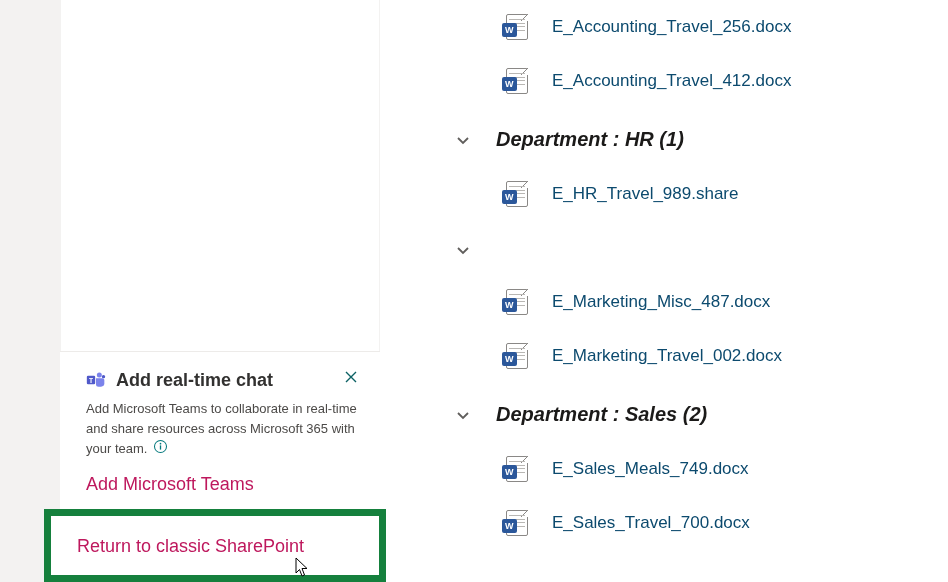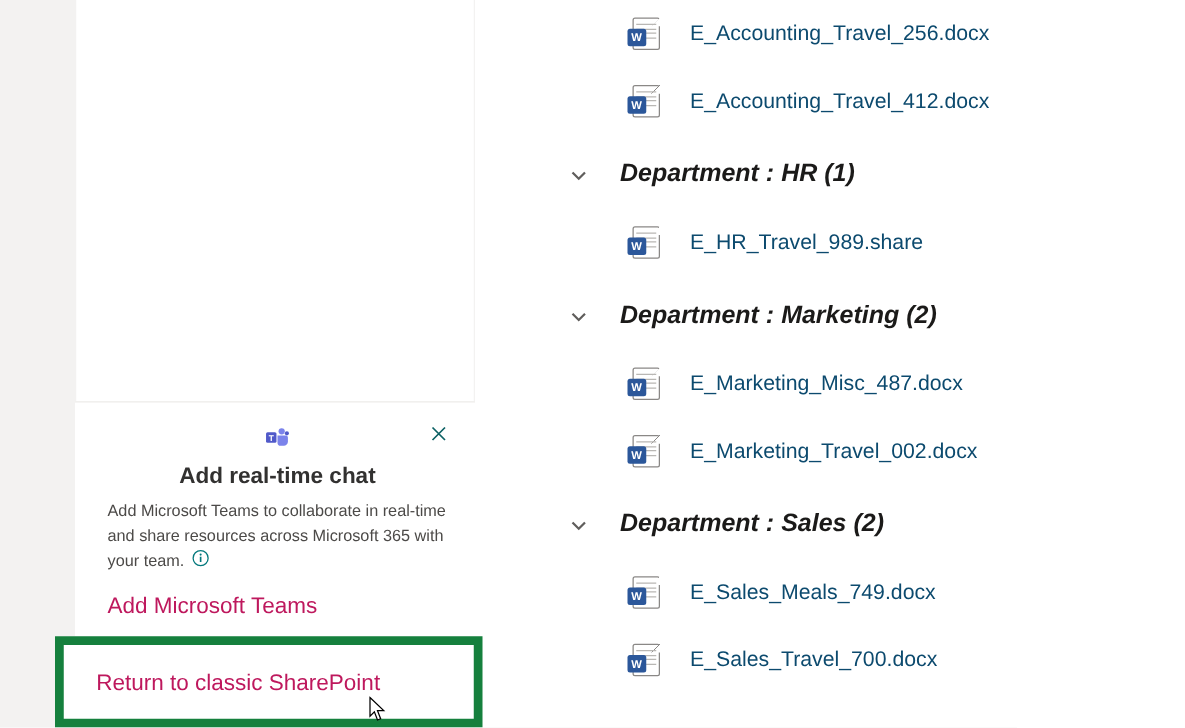--- a/index.html
+++ b/index.html
@@ -41,21 +41,21 @@
     .promo-close {
       position: absolute;
       top: 14px;
       right: 18px;
       width: 22px; height: 22px;
       display:flex;align-items:center;justify-content:center;
       cursor: pointer;
     }
     .promo-close svg { width: 16px; height: 16px; stroke:#0c6164; stroke-width:1.4; }
     .promo-header {
-      display:flex; align-items:center; gap:10px; margin-bottom:8px;flex-direction:column;
+      display:flex; align-items:center; gap:10px; margin-bottom:8px;
     }
     .promo-header .teams-icon { width:20px; height:20px; flex:none; }
     .promo-title { font-size:18px; font-weight:600; color:#323130; }
     .promo-body {
       font-size:13px; line-height:1.55; color:#4c4a48; margin-bottom:10px;
     }
     .promo-body .info-circle {
       display:inline-block; vertical-align:middle; margin-left:2px;
     }
     .promo-link, .classic-link {
@@ -233,21 +233,20 @@
     <span class="badge">W</span>
   </span>
           <span class="file-name">E_HR_Travel_989.share</span>
         </div>
         <div class="group-header">
       <span class="chevron">
         <svg viewBox="0 0 16 16" width="16" height="16">
               <path d="M3 6 L8 11 L13 6"></path>
             </svg>
       </span>
-      <span class="group-title">Department : Marketing (2)</span>
         </div>
         <div class="file-row">
           <span class="file-icon">
     <span class="page"></span>
     <span class="lines">
               <span></span>
               <span></span>
               <span></span>
               <span></span>
             </span>

